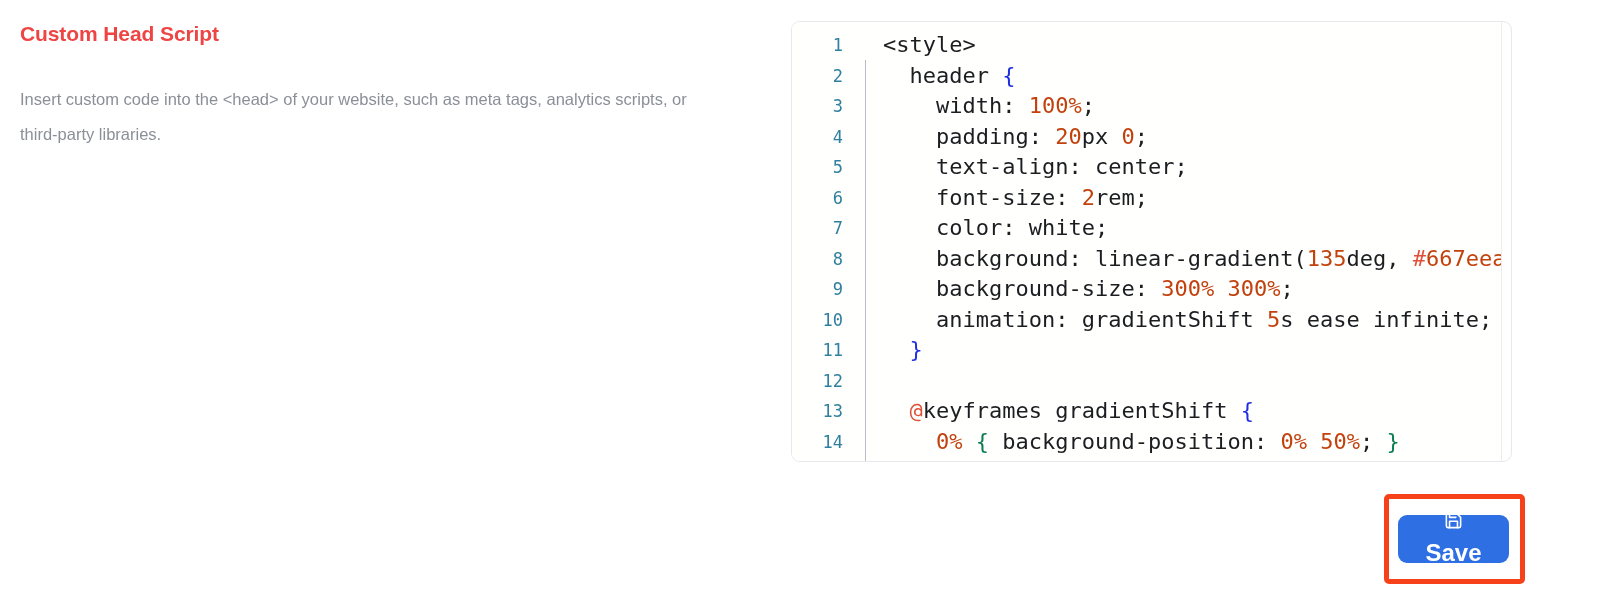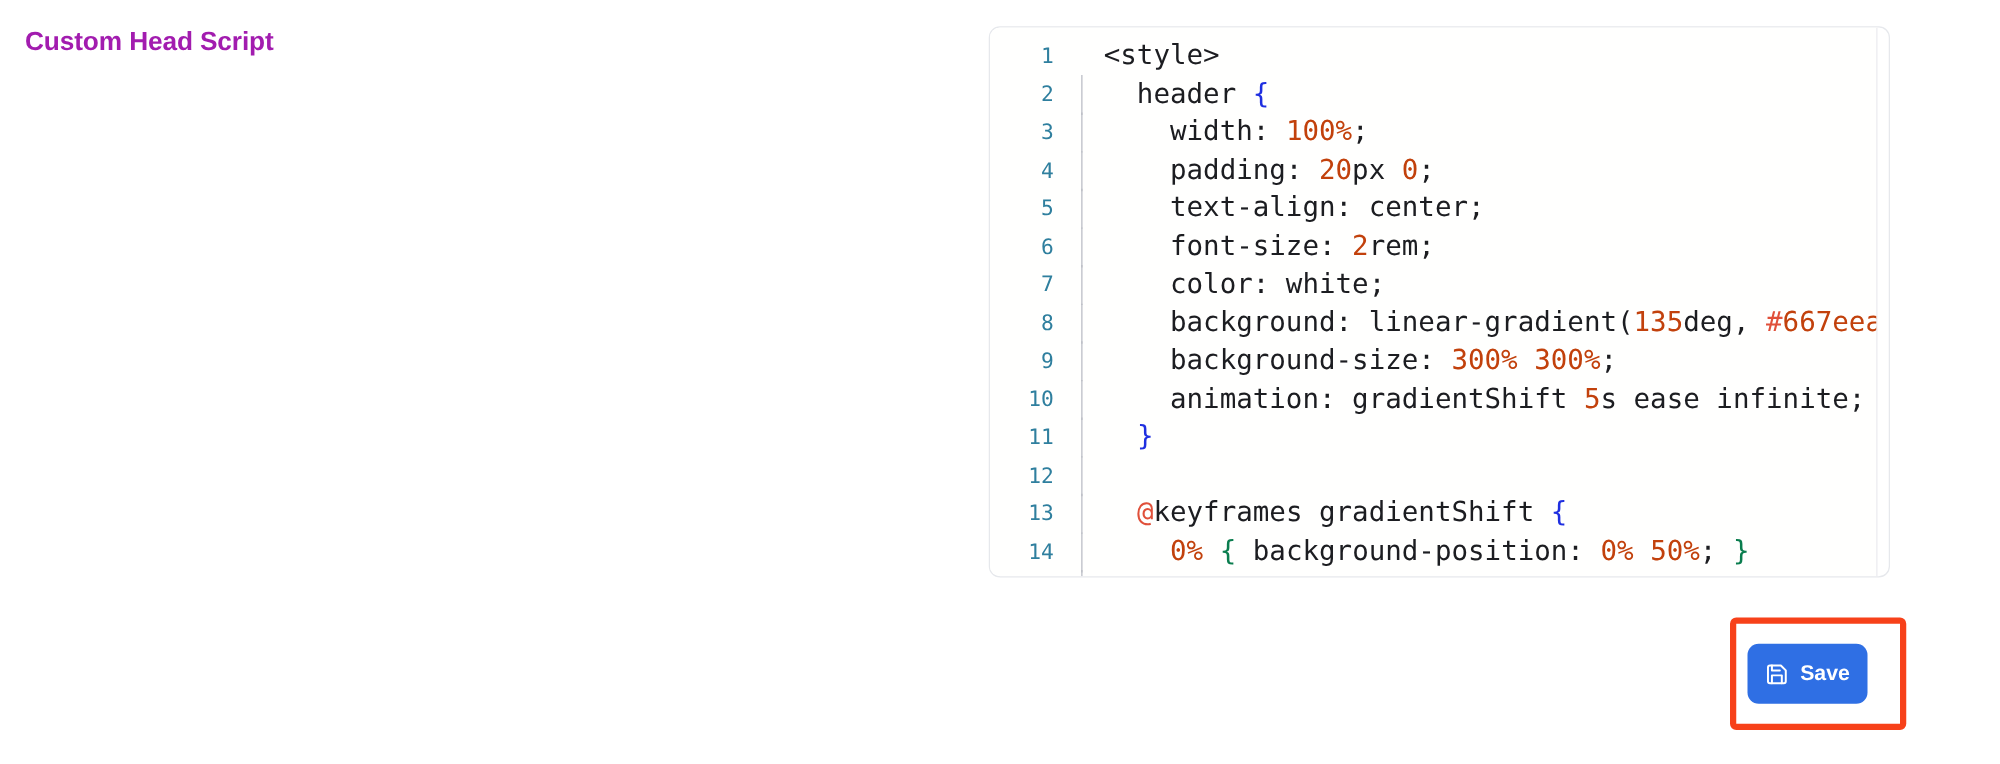--- a/index.html
+++ b/index.html
@@ -20,21 +20,21 @@
   
   .left-panel {
     position: absolute;
     left: 20px;
     top: 22px;
     width: 720px;
   }
   .panel-title {
     font-size: 21px;
     font-weight: bold;
-    color: #a21caf;
+    color: #ef4444;
     letter-spacing: -0.1px;
     margin: 0 0 36px 0;
     line-height: 1.15;
   }
   .panel-desc {
     font-size: 16.5px;
     color: #8b8f98;
     line-height: 35px;
     margin: 0;
     max-width: 700px;
@@ -128,51 +128,53 @@
     width: 141px;
     height: 90px;
     border: 5px solid #f7411a;
     border-radius: 5px;
     background: transparent;
   }
   .save-button {
     position: absolute;
     left: 1398px;
     top: 515px;
-    width: 96px;
+    width: 111px;
     height: 48px;
     background: #2f6fe4;
     border: none;
     border-radius: 9px;
     color: #ffffff;
     font-family: "Liberation Sans", sans-serif;
-    font-size: 17px;
+    font-size: 24px;
     font-weight: bold;
     display: flex;
     align-items: center;
     justify-content: center;
     gap: 9px;
     cursor: pointer;
     padding: 0;
+    flex-direction: column;
   }
   .save-button .ico {
     display: inline-flex;
     align-items: center;
     justify-content: center;
     width: 19px;
     height: 19px;
   }
 </style>
 </head>
 <body>
 
 <div id="page">
 
   <div class="left-panel">
     <h1 class="panel-title">Custom Head Script</h1>
+    <p class="panel-desc">Insert custom code into the &lt;head&gt; of your website, such as meta tags, analytics scripts, or third-party libraries.</p>
   </div>
 
   <div class="editor-outer">
     <div class="editor-scroll">
       <div class="code-area" id="code-area"><div class="code-line"><span class="ln">1</span><span class="gutter-gap"></span><span class="code-text">&lt;style&gt;</span></div><div class="code-line guide"><span class="ln">2</span><span class="gutter-gap"></span><span class="code-text">  header <span class="tok-brace">{</span></span></div><div class="code-line guide"><span class="ln">3</span><span class="gutter-gap"></span><span class="code-text">    width: <span class="tok-num">100%</span>;</span></div><div class="code-line guide"><span class="ln">4</span><span class="gutter-gap"></span><span class="code-text">    padding: <span class="tok-num">20</span>px <span class="tok-num">0</span>;</span></div><div class="code-line guide"><span class="ln">5</span><span class="gutter-gap"></span><span class="code-text">    text-align: center;</span></div><div class="code-line guide"><span class="ln">6</span><span class="gutter-gap"></span><span class="code-text">    font-size: <span class="tok-num">2</span>rem;</span></div><div class="code-line guide"><span class="ln">7</span><span class="gutter-gap"></span><span class="code-text">    color: white;</span></div><div class="code-line guide"><span class="ln">8</span><span class="gutter-gap"></span><span class="code-text">    background: linear-gradient(<span class="tok-num">135</span>deg, <span class="tok-hash">#</span><span class="tok-num"><span class="tok-num">667</span>eea</span>, <span class="tok-err"><span class="tok-hash">#</span><span class="tok-num"><span class="tok-num">7</span></span></span></span></div><div class="code-line guide"><span class="ln">9</span><span class="gutter-gap"></span><span class="code-text">    background-size: <span class="tok-num">300%</span> <span class="tok-num">300%</span>;</span></div><div class="code-line guide"><span class="ln">10</span><span class="gutter-gap"></span><span class="code-text">    animation: gradientShift <span class="tok-num">5</span>s ease infinite;</span></div><div class="code-line guide"><span class="ln">11</span><span class="gutter-gap"></span><span class="code-text">  <span class="tok-brace">}</span></span></div><div class="code-line guide"><span class="ln">12</span><span class="gutter-gap"></span><span class="code-text"></span></div><div class="code-line guide"><span class="ln">13</span><span class="gutter-gap"></span><span class="code-text">  <span class="tok-at">@</span>keyframes gradientShift <span class="tok-brace">{</span></span></div><div class="code-line guide"><span class="ln">14</span><span class="gutter-gap"></span><span class="code-text">    <span class="tok-num">0%</span> <span class="tok-str">{</span> background-position: <span class="tok-num">0%</span> <span class="tok-num">50%</span>; <span class="tok-str">}</span></span></div><div class="code-line guide"><span class="ln">15</span><span class="gutter-gap"></span><span class="code-text">      background-position:  ; </span></div></div>
     </div>
   </div>
 
   <div class="save-highlight"></div>
   <button class="save-button">

